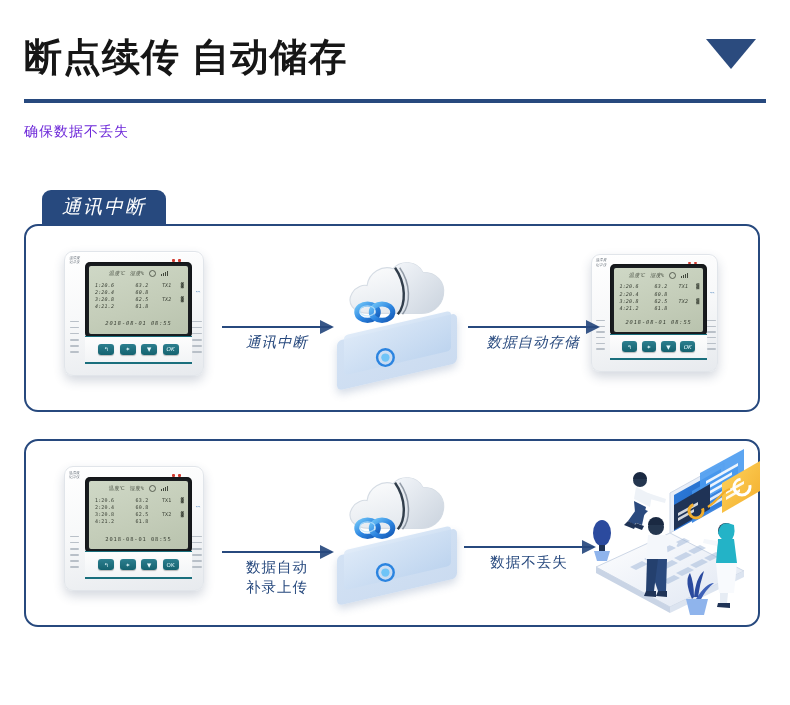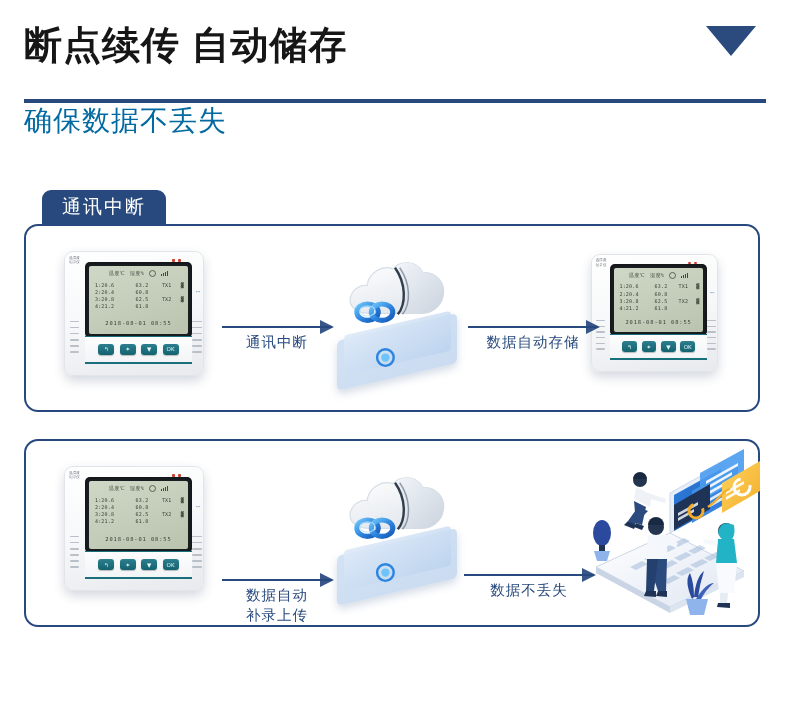--- a/index.html
+++ b/index.html
@@ -20,21 +20,21 @@
 
   
   .header {
     position: absolute;
     left: 24px;
     top: 26px;
     width: 742px;
   }
   .header-row {
     display: flex;
-    align-items: flex-start;
+    align-items: center;
     justify-content: space-between;
     height: 62px;
   }
   .page-title {
     font-size: 38px;
     font-weight: bold;
     letter-spacing: 1px;
     color: #161616;
     line-height: 1;
     white-space: nowrap;
@@ -48,34 +48,34 @@
     margin-bottom: 6px;
     margin-right: 10px;
   }
   .title-rule {
     margin-top: 11px;
     height: 4px;
     background: #27497e;
     width: 742px;
   }
   .page-subtitle {
-    margin-top: 4px;
-    font-size: 28px;
-    color: #0369a1;
+    margin-top: 21px;
+    font-size: 14px;
+    color: #6d28d9;
     letter-spacing: 1px;
     line-height: 1;
   }
 
   
   .section {
     position: absolute;
     left: 24px;
     width: 736px;
   }
-  #section-0 { top: 190px; }
+  #section-0 { top: 190px; font-style: italic; }
   #section-1 { top: 440px; }
 
   .section-badge {
     position: relative;
     z-index: 3;
     display: inline-block;
     margin-left: 18px;
     padding: 6px 20px 7px 20px;
     background: #27497e;
     color: #ffffff;
@@ -654,21 +654,21 @@
               <i></i>
               <i></i>
               <i></i>
               <i></i>
               <i></i>
               <i></i>
             </div>
         </div>
       </div>
 
-      <div class="arrow" style="left:196px; top:110px; width:110px;margin-top:28px;">
+      <div class="arrow" style="left:196px; top:110px; width:110px;">
         <div class="arrow-line"></div>
         <div class="arrow-label">数据自动
 补录上传</div>
       </div>
 
       <div class="cloudwrap" style="left:306px; top:22px; width:130px; height:132px;">
         <div class="cloud-plate"></div>
         <div class="cloud-plate2"></div>
         <svg class="cloud-shape" viewBox="0 0 120 80">
           <path d="M30 62 C12 62 6 50 12 40 C16 33 24 31 28 32 C30 18 44 10 56 14 C64 4 82 6 88 18 C102 18 112 28 110 42 C108 56 96 62 86 62 Z" fill="url(#cg1)" stroke="#d5dce4" stroke-width="1.2"></path>
@@ -680,21 +680,21 @@
           <ellipse cx="23" cy="25" rx="17" ry="13" fill="none" stroke="url(#lk)" stroke-width="8"></ellipse>
           <ellipse cx="46" cy="25" rx="17" ry="13" fill="none" stroke="url(#lk)" stroke-width="8"></ellipse>
           <ellipse cx="23" cy="23" rx="12" ry="8" fill="none" stroke="#bfe4fb" stroke-width="2" opacity=".75"></ellipse>
         </svg>
         <svg class="plate-dot" viewBox="0 0 30 30">
           <circle cx="15" cy="15" r="12" fill="none" stroke="#2b84e0" stroke-width="3.5"></circle>
           <circle cx="15" cy="15" r="6" fill="#6fc4f7"></circle>
         </svg>
       </div>
 
-      <div class="arrow" style="left:438px; top:105px; width:130px;margin-top:28px;">
+      <div class="arrow" style="left:438px; top:105px; width:130px;">
         <div class="arrow-line"></div>
         <div class="arrow-label">数据不丢失</div>
       </div>
 
       <div class="team" style="left:548px; top:6px; width:188px; height:180px;">
         <svg viewBox="0 0 188 180" width="188" height="180">
           <defs>
             <linearGradient id="lapTop" x1="0" y1="0" x2="1" y2="1">
               <stop offset="0%" stop-color="#ffffff"></stop>
                 <stop offset="100%" stop-color="#dfe6f2"></stop>

